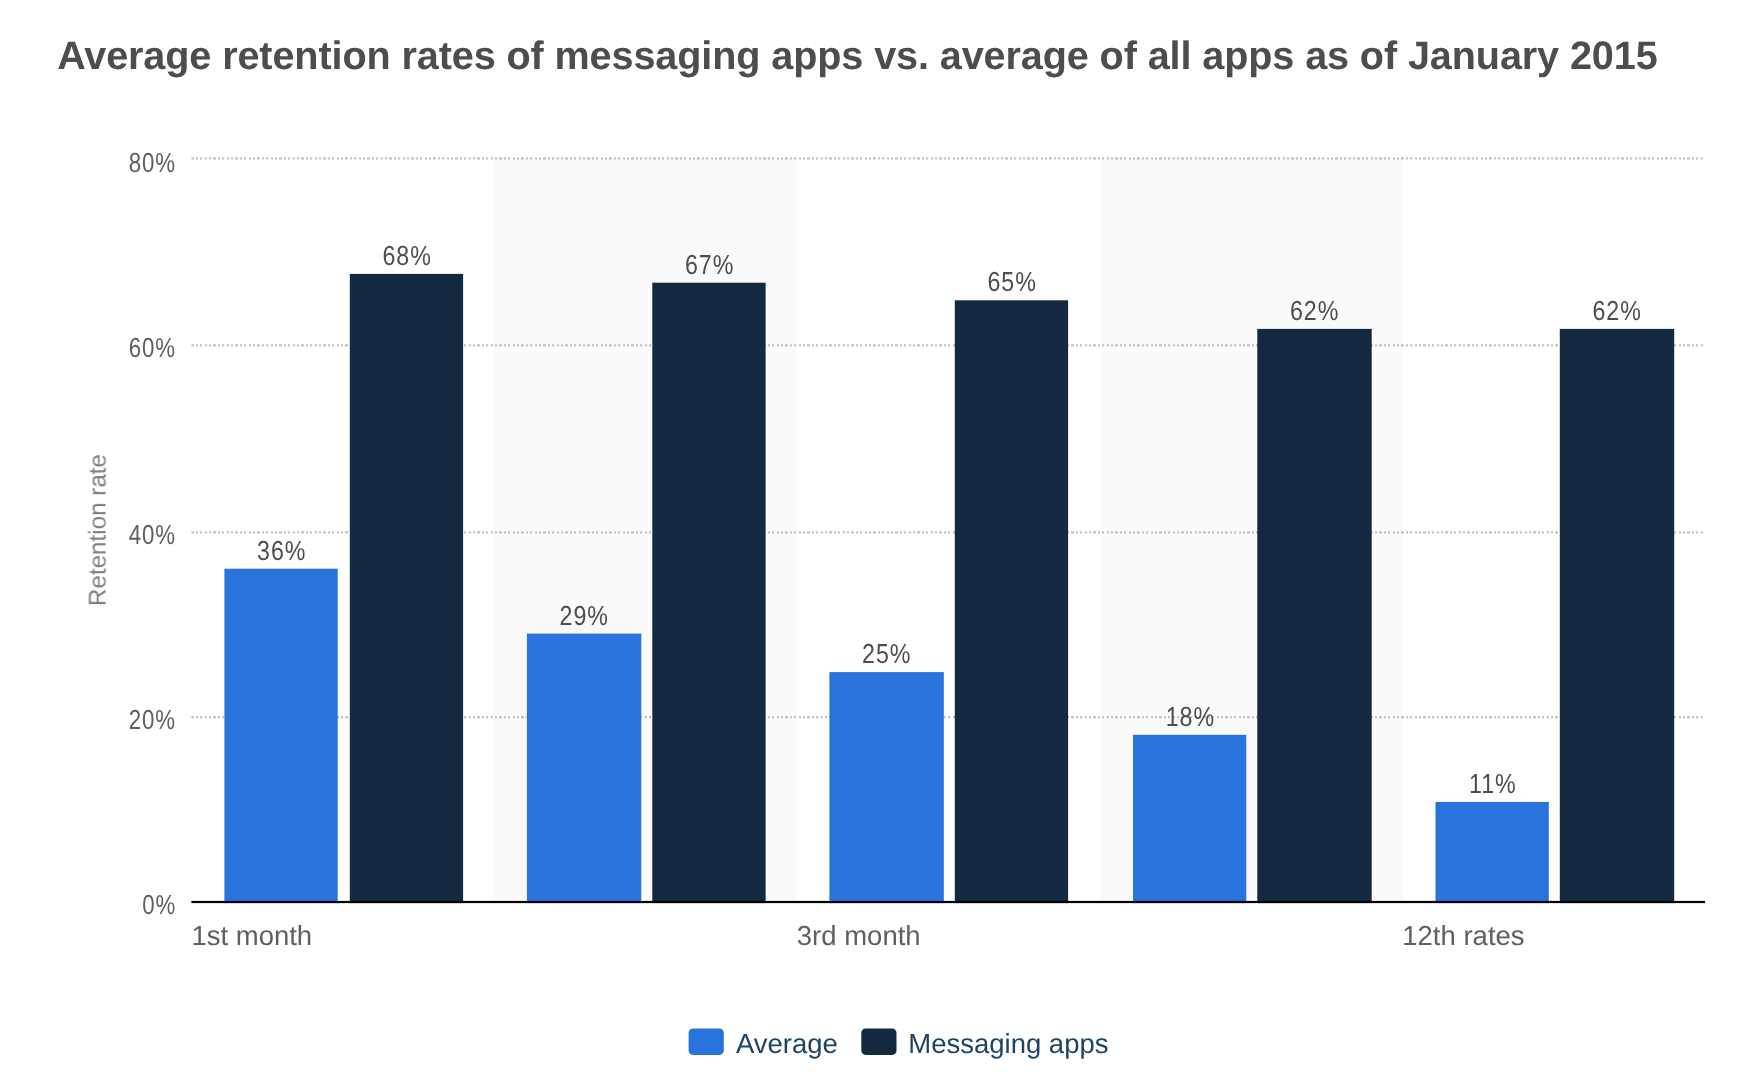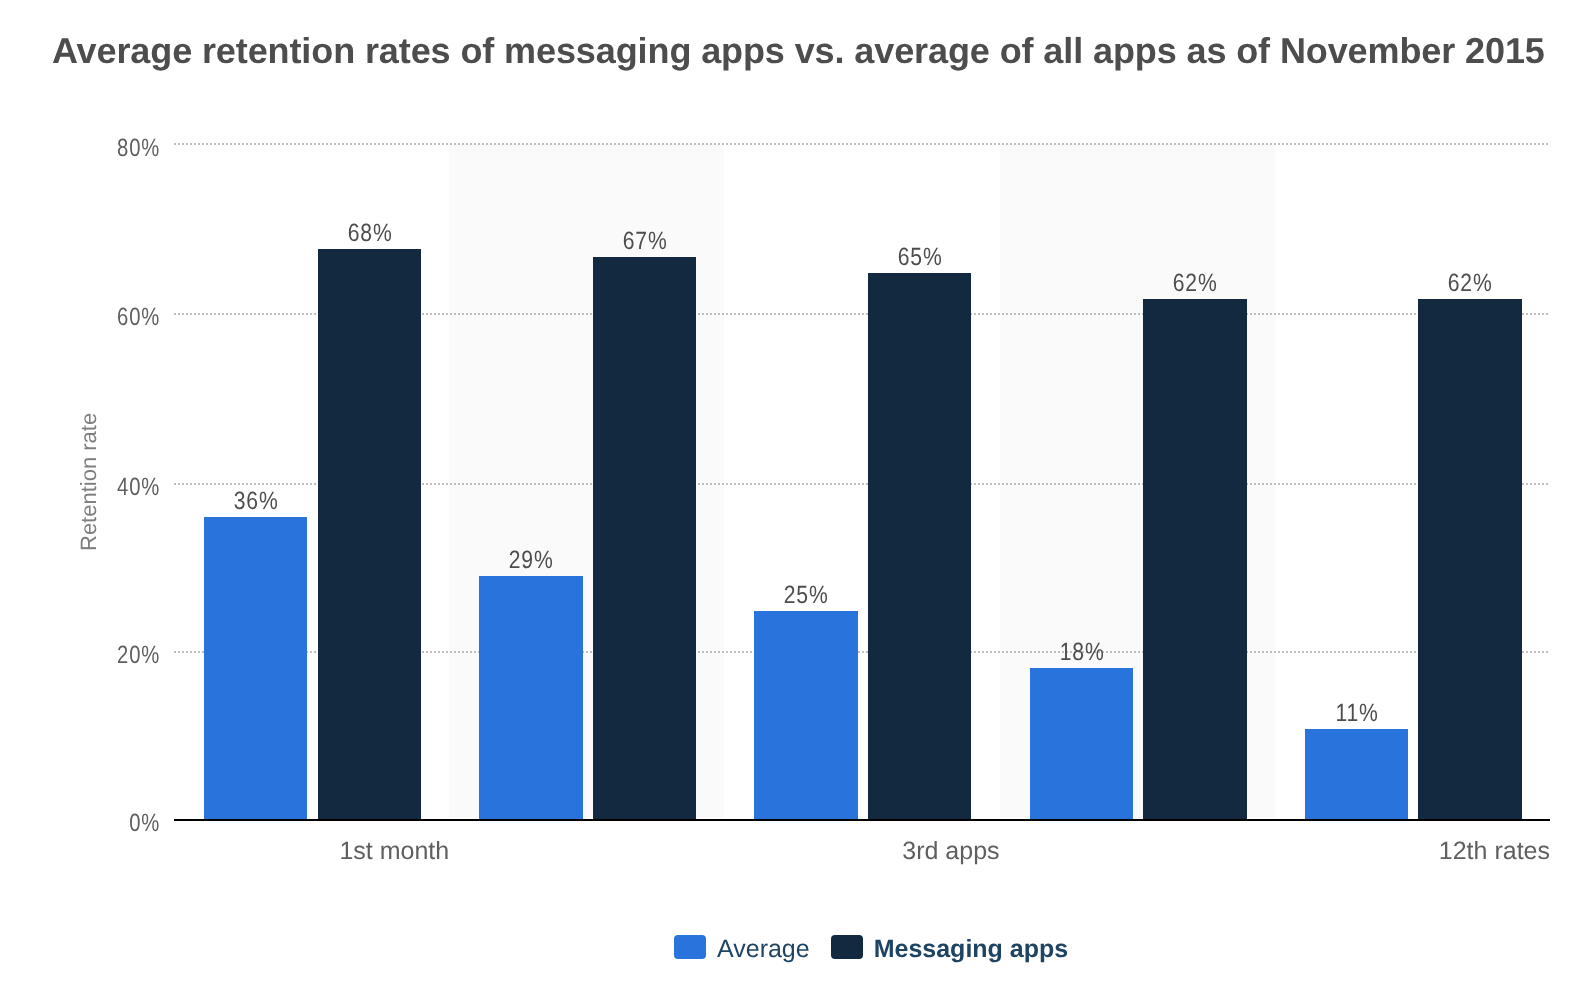--- a/index.html
+++ b/index.html
@@ -76,39 +76,39 @@
   .bar.msg.c3{top:298.86px;height:522.14px;}
   .barval.msg.c3{top:270.86px;}
   .bar.msg.c4{top:298.86px;height:522.14px;}
   .barval.msg.c4{top:270.86px;}
   .barval{position:absolute; width:103.4px; font-size:25px; color:#4d4d4d;
     text-align:center; line-height:1; white-space:nowrap; letter-spacing:1px; text-indent:1px;
     transform:scaleX(0.845) translateZ(0); transform-origin:50% 50%;}
 
   
   .xtick{position:absolute; top:839px; width:275.2px; font-size:25px; color:#5f5f5f;
-    text-align:right; line-height:1; white-space:nowrap;}
+    text-align:left; line-height:1; white-space:nowrap;}
   .xtick.c0{left:174px;}  .xtick.c1{left:449.2px;}  .xtick.c2{left:724.4px;}
   .xtick.c3{left:999.6px;} .xtick.c4{left:1274.8px;}
 
   
-  #legend{position:absolute; left:626px; top:935px; display:flex; align-items:center;margin-left:48px;}
+  #legend{position:absolute; left:626px; top:935px; display:flex; align-items:center;}
   .legend-item{display:flex; align-items:flex-start;}
-  .legend-item + .legend-item{margin-left:21px;font-weight:bold;}
+  .legend-item + .legend-item{margin-left:21px;}
   .swatch{width:32px; height:24px; border-radius:4px; display:block; margin-right:11px; flex:none;}
   .swatch.avg{background:#2974dc;}
   .swatch.msg{background:#122940;}
   .legend-label{font-size:25px; color:#1f4463; line-height:1; margin-top:2px;}
 </style>
 </head>
 <body>
 
 <div id="stage">
 
-  <div class="chart-title txt">Average retention rates of messaging apps vs. average of all apps as of November 2015</div>
+  <div class="chart-title txt">Average retention rates of messaging apps vs. average of all apps as of January 2015</div>
 
   <div id="plot">
     <div class="band b2"></div>
     <div class="band b4"></div>
     <div class="gridline g80"></div>
     <div class="gridline g60"></div>
     <div class="gridline g40"></div>
     <div class="gridline g20"></div>
   </div>
 
@@ -138,21 +138,21 @@
   <div class="barval txt c4 avg" style="left: 1304.8px; top: 700.759px;">11%</div>
   <div class="barval txt c0 msg" style="left: 317.6px; top: 220.935px;">68%</div>
   <div class="barval txt c1 msg" style="left: 592.8px; top: 228.551px;">67%</div>
   <div class="barval txt c2 msg" style="left: 868px; top: 244.63px;">65%</div>
   <div class="barval txt c3 msg" style="left: 1143.2px; top: 270.864px;">62%</div>
   <div class="barval txt c4 msg" style="left: 1418.4px; top: 270.864px;">62%</div>
 
   <div class="axis-line"></div>
 
   <div class="xtick txt c0" style="left: 174px;">1st month</div>
-  <div class="xtick txt c2" style="left: 724.4px;">3rd apps</div>
+  <div class="xtick txt c2" style="left: 724.4px;">3rd month</div>
   <div class="xtick txt c4" style="left: 1274.8px;">12th rates</div>
 
   <div id="legend">
     <div class="legend-item">
       <span class="swatch avg"></span>
       <span class="legend-label txt">Average</span>
     </div>
     <div class="legend-item">
       <span class="swatch msg"></span>
       <span class="legend-label txt">Messaging apps</span>

